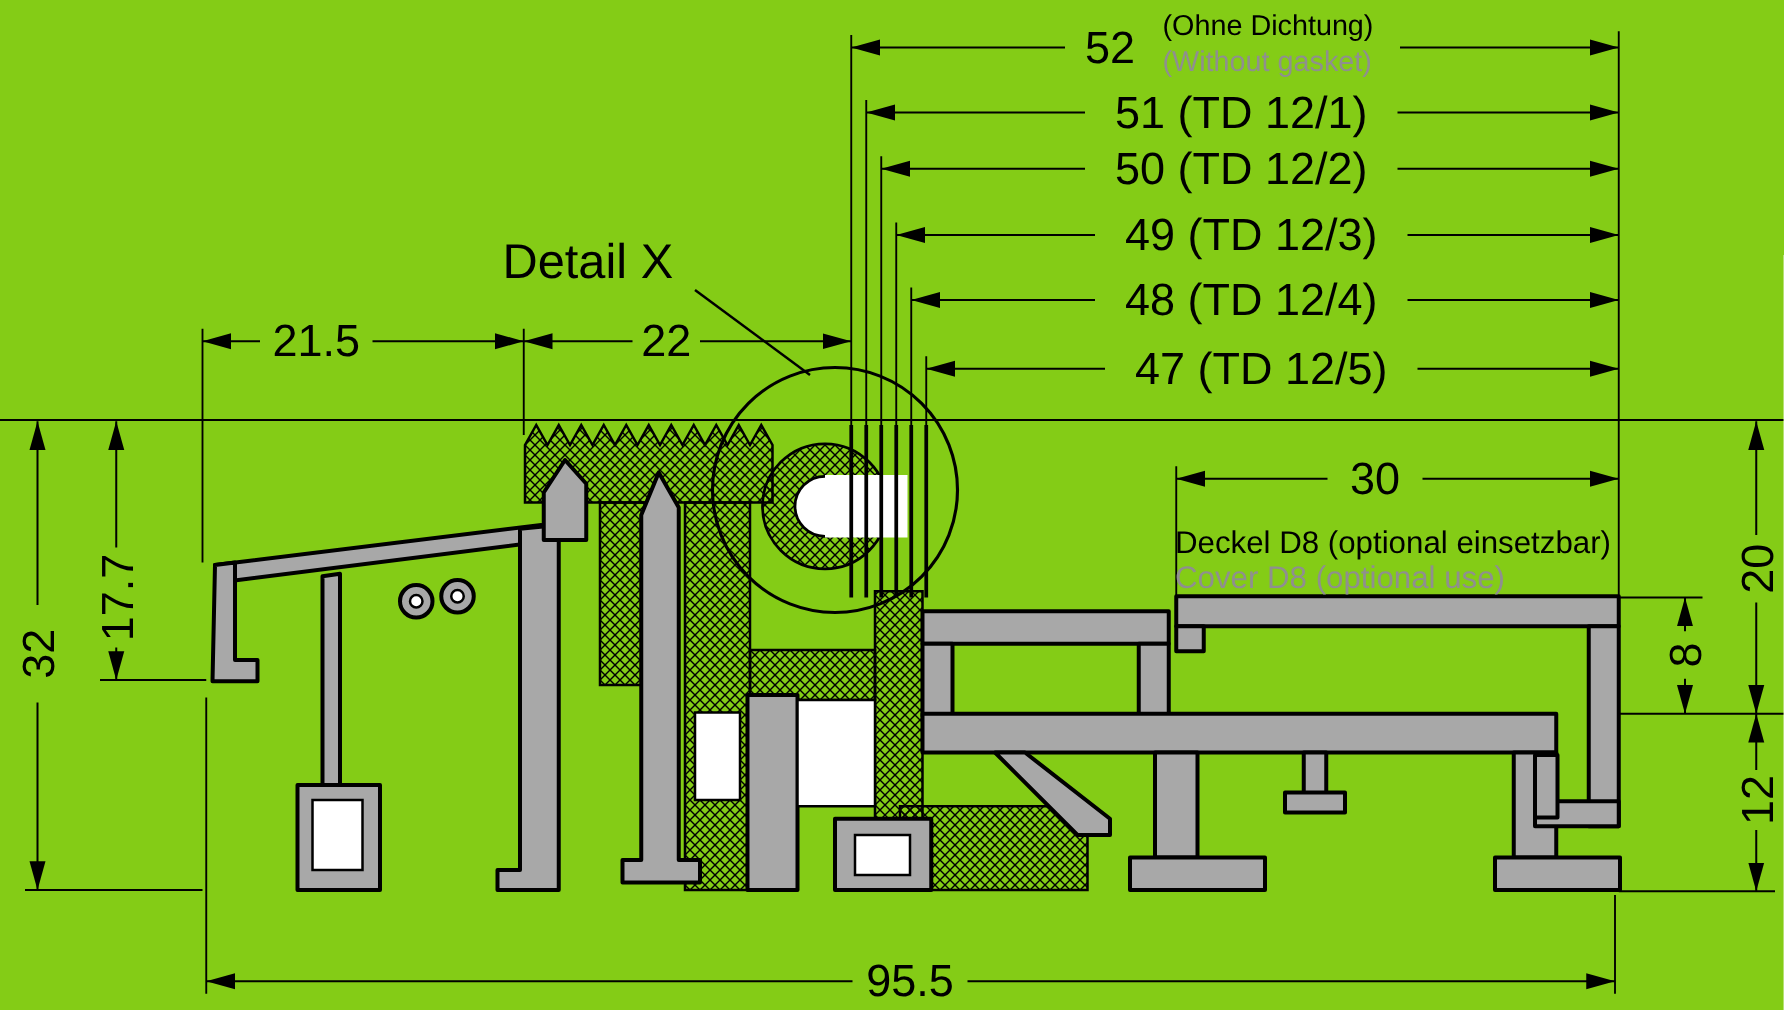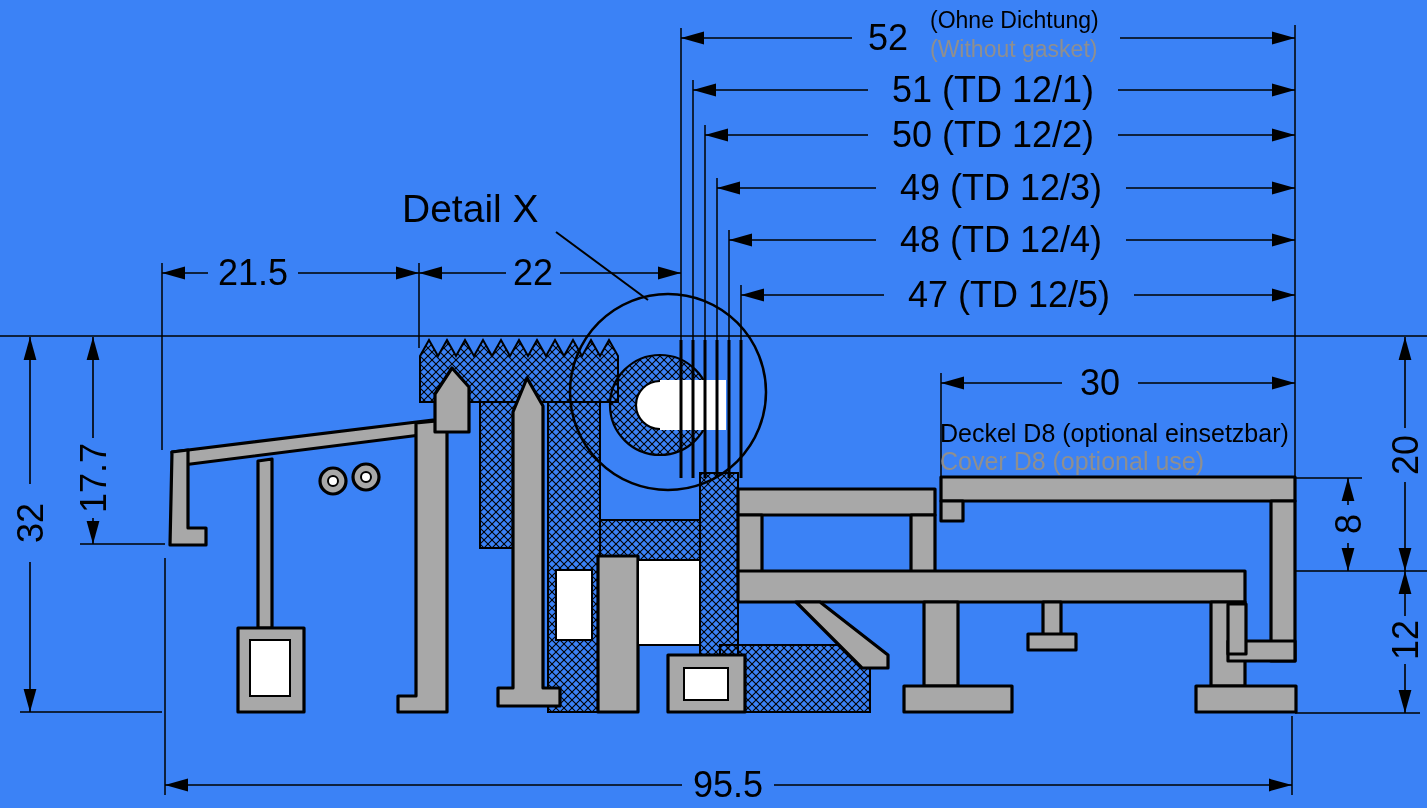--- a/index.html
+++ b/index.html
@@ -1,16 +1,16 @@
 <!DOCTYPE html>
 <html><head>
 <meta charset="utf-8">
 <style>
   html,body{margin:0;padding:0;background:#ffffff;}
-  .canvas{position:relative;width:1427px;height:808px;background:#3b82f6;overflow:hidden;
+  .canvas{position:relative;width:1427px;height:808px;background:#84cc16;overflow:hidden;
           font-family:"Liberation Sans", sans-serif;}
   svg{display:block;}
   .dim-line{stroke:#000;stroke-width:1.6;fill:none;}
   .ext-line{stroke:#000;stroke-width:1.5;fill:none;}
   .ref-line{stroke:#000;stroke-width:1.5;fill:none;}
   .leaf-line{stroke:#000;stroke-width:3;fill:none;}
   .dim-text{font-size:36px;fill:#000;}
   .note-text{font-size:23px;}
   .detail-text{font-size:39px;fill:#000;}
   .cover-text{font-size:25px;}

